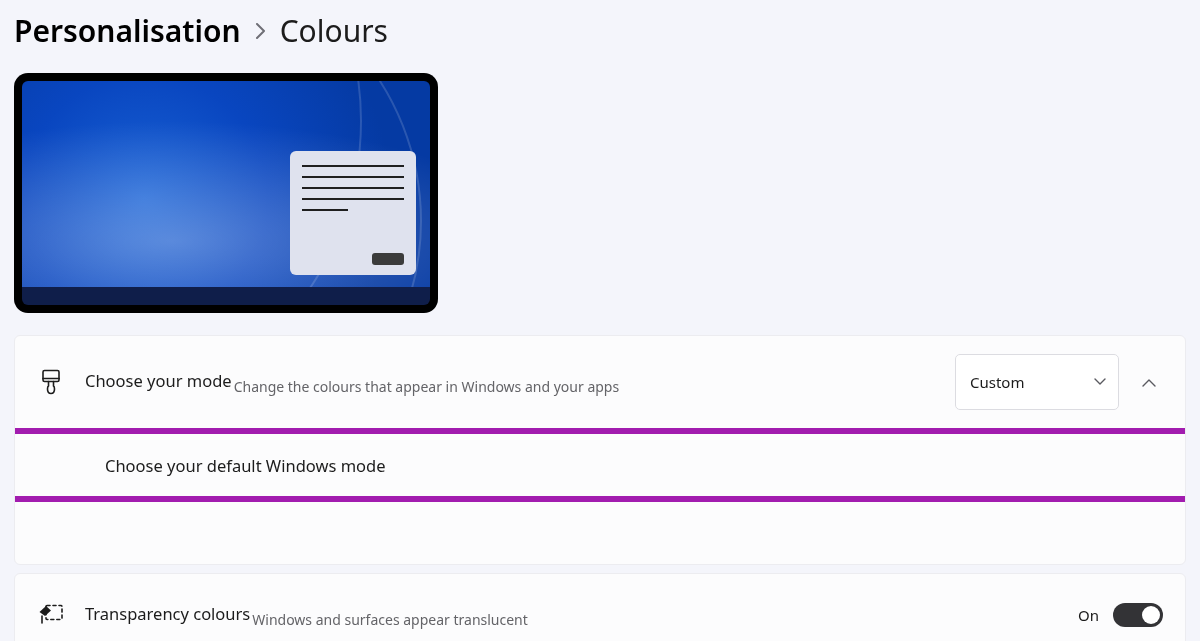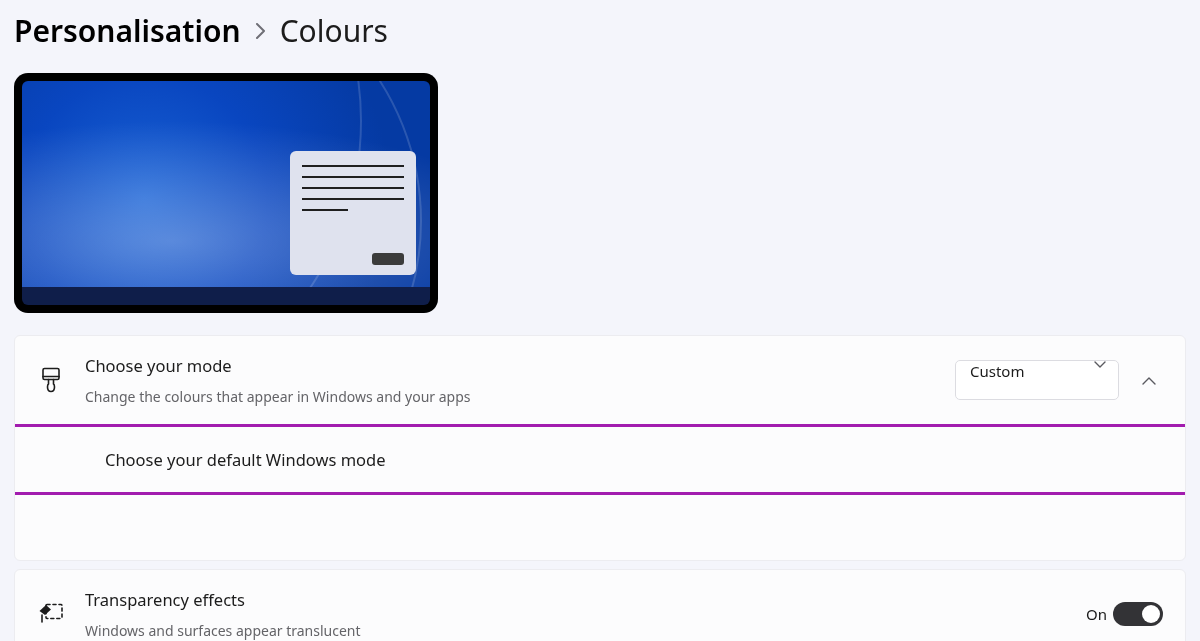--- a/index.html
+++ b/index.html
@@ -91,60 +91,60 @@
     margin-bottom: 8px;
     overflow: hidden;
   }
   .row {
     display: flex;
     align-items: center;
     padding: 18px 22px;
     gap: 20px;
     min-height: 82px;
   }
-  .row + .row { border-top: 3px solid #a21caf; }
+  .row + .row { border-top: 6px solid #a21caf; }
   .row.sub { padding-left: 90px; min-height: 68px; }
   .row-icon {
     width: 28px;
     display: flex;
     align-items: center;
     justify-content: center;
     color: #1c1c1c;
   }
-  .row-text { flex: 1; display: flex; flex-direction: column; gap: 2px; }
+  .row-text { flex: 1; display: flex; flex-direction: row; gap: 2px; }
   .row-title { font-size: 16.5px; color: #1c1c1c; }
   .row-desc  { font-size: 14px; color: #646468; margin-top: 8px; }
   .controls { display: flex; align-items: center; gap: 16px; }
 
   
   .dropdown {
     min-width: 164px;
-    height: 40px;
+    height: 56px;
     border: 1px solid #dcdce1;
     border-radius: 5px;
     background: #fff;
     display: flex;
-    align-items: flex-start;
+    align-items: center;
     justify-content: space-between;
     padding: 0 12px 0 14px;
     font-size: 15px;
     color: #1c1c1c;
     cursor: pointer;
   }
   .dropdown .chev { color: #5a5a60; }
 
   .expand-btn {
     width: 28px; height: 28px;
     display: flex; align-items: center; justify-content: center;
     color: #5a5a60;
     cursor: pointer;
   }
 
   
-  .toggle-wrap { display: flex; align-items: center; gap: 6px; }
+  .toggle-wrap { display: flex; align-items: center; gap: 14px; }
   .toggle-label { font-size: 15px; }
   .toggle {
     width: 50px; height: 24px;
     background: #333336;
     border-radius: 20px;
     position: relative;
     cursor: pointer;
   }
   .toggle .knob {
     position: absolute;
@@ -233,21 +233,21 @@
   <div class="card">
     <div class="row">
       <div class="row-icon">
         <svg width="26" height="22" viewBox="0 0 26 22" stroke="#1c1c1c" stroke-width="1.6" fill="none" stroke-linejoin="round" stroke-linecap="round">
           <rect x="8" y="1.5" width="16" height="14" rx="1" stroke-dasharray="3 3"></rect>
           <path d="M1.5 8 L8 2 L13 6.5 L7 12 Z" fill="#1c1c1c" stroke="none"></path>
           <path d="M4 12 L4 19"></path>
         </svg>
       </div>
       <div class="row-text">
-        <div class="row-title">Transparency effects</div>
+        <div class="row-title">Transparency colours</div>
         <div class="row-desc">Windows and surfaces appear translucent</div>
       </div>
       <div class="controls">
         <div class="toggle-wrap">
           <span class="toggle-label">On</span>
           <div class="toggle">
             <div class="knob"></div>
           </div>
         </div>
       </div>

